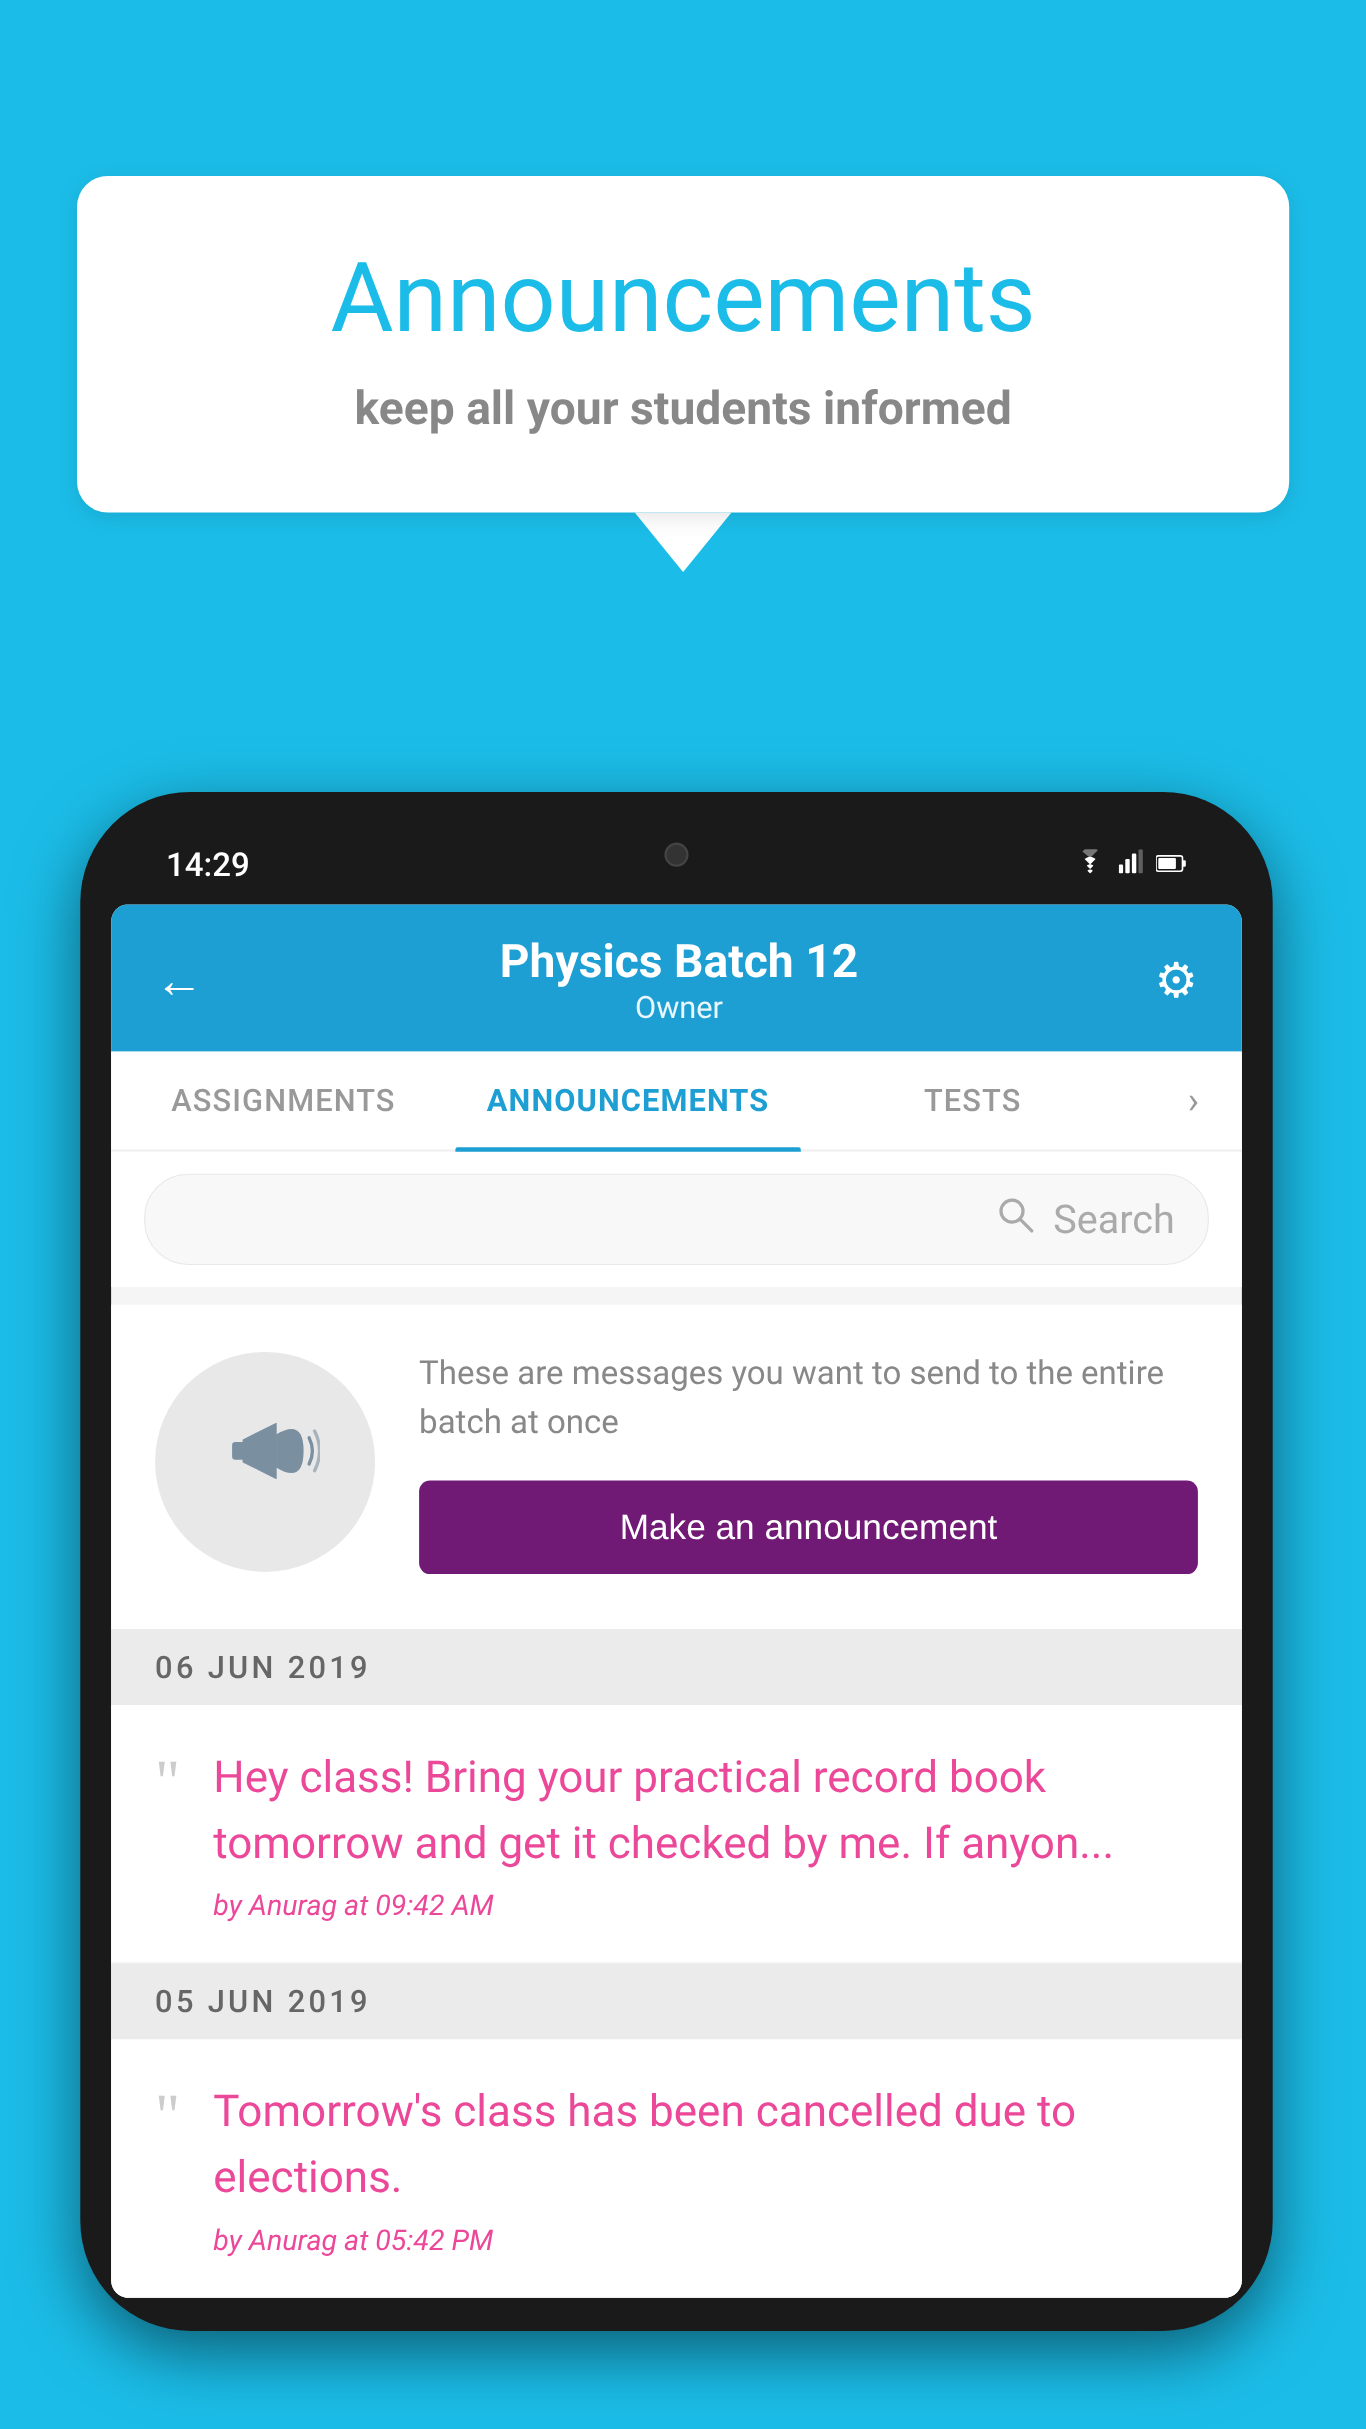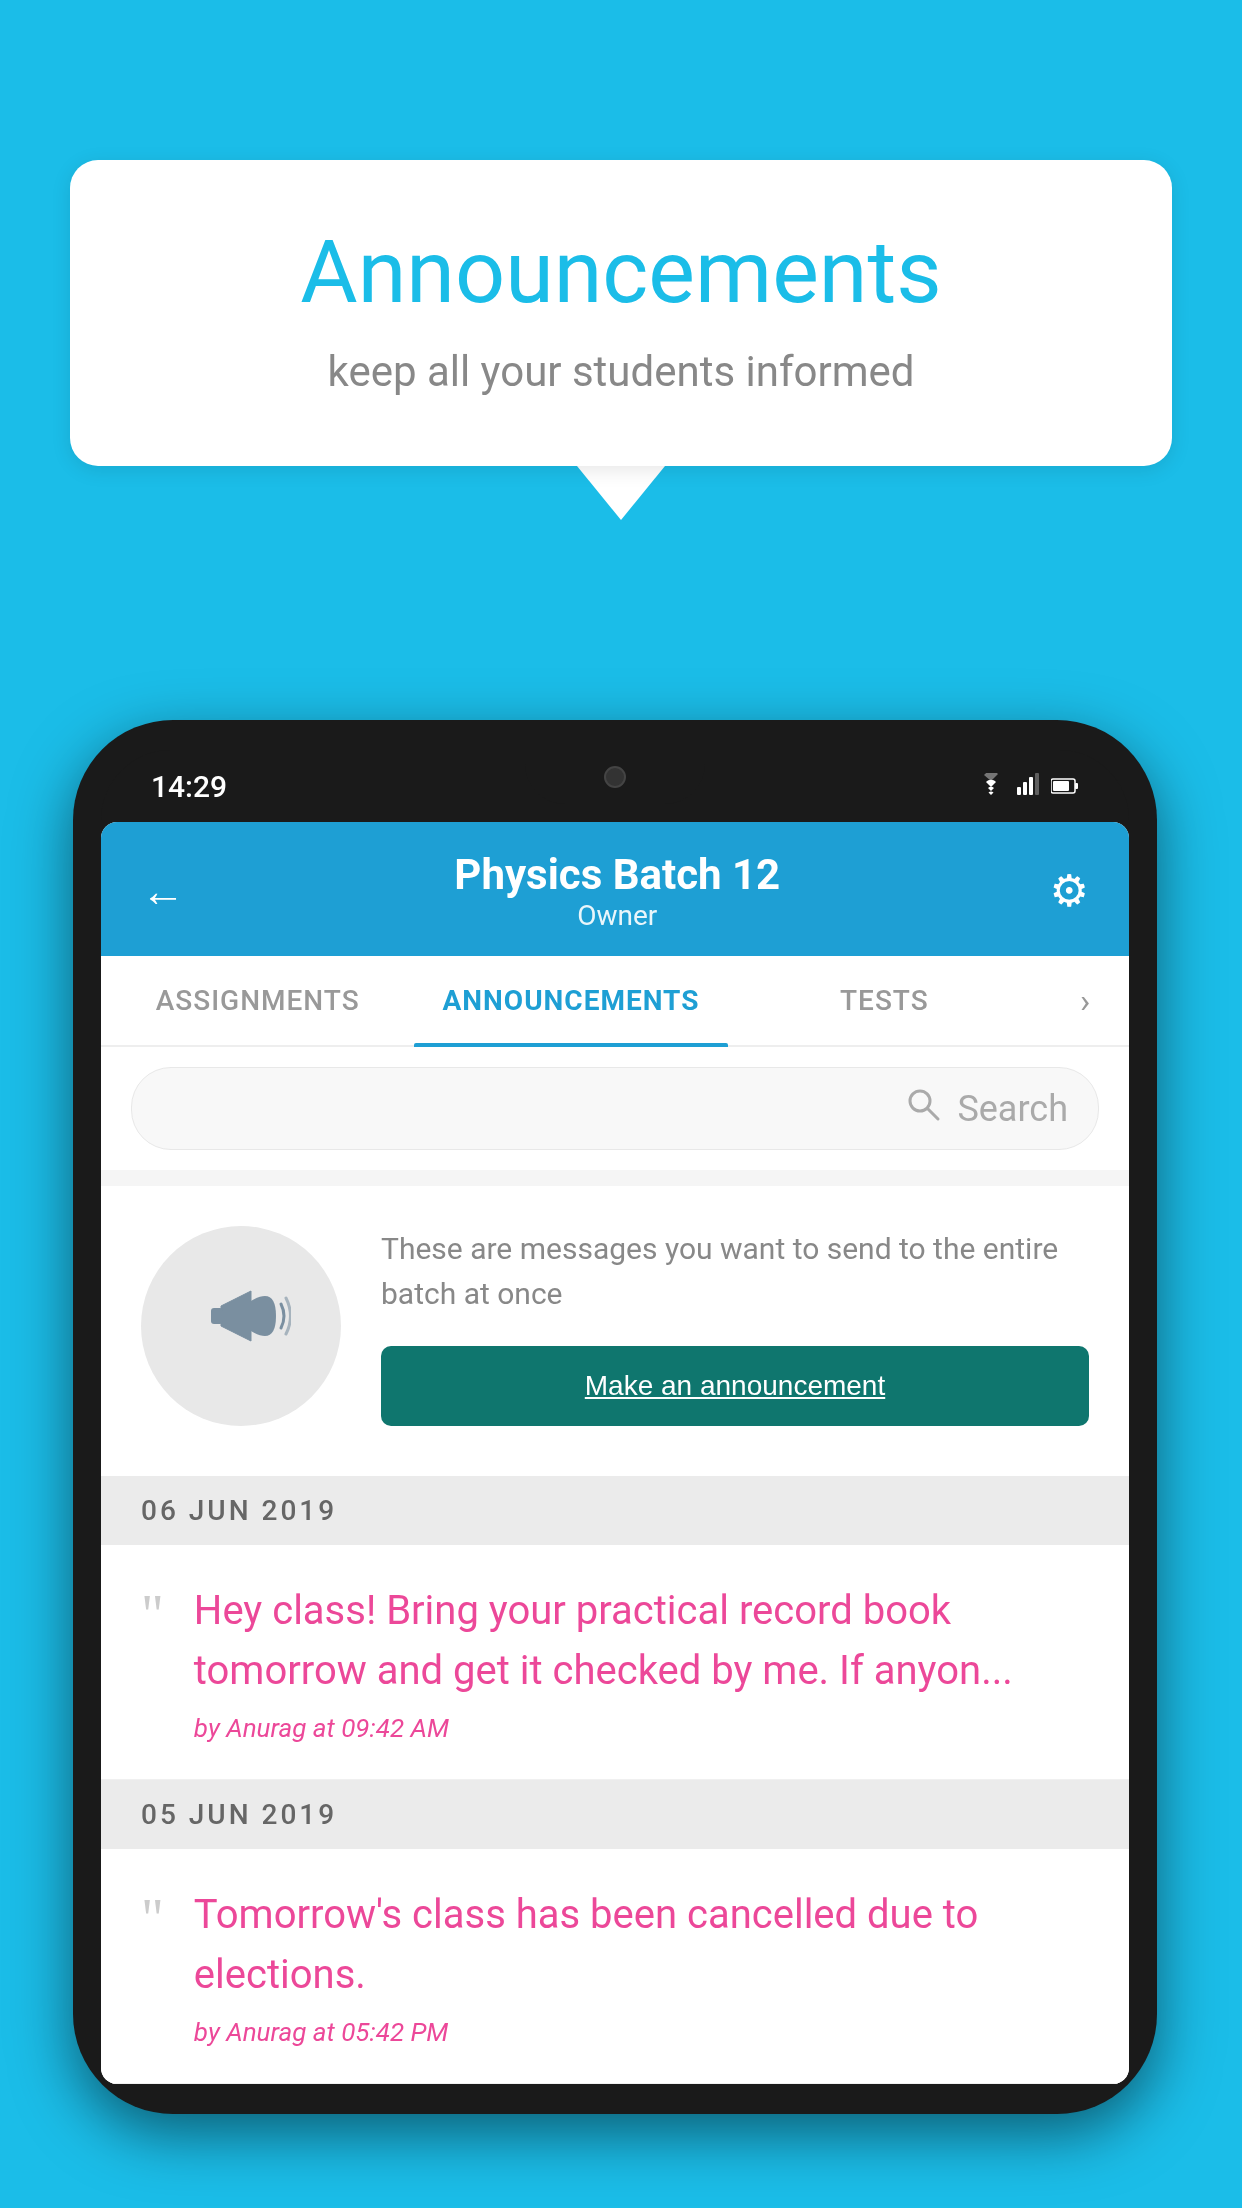--- a/index.html
+++ b/index.html
@@ -33,21 +33,21 @@
     }
     .speech-bubble-title {
       color: #1BBDE8;
       font-size: 88px;
       font-weight: 400;
       margin-bottom: 24px;
     }
     .speech-bubble-subtitle {
       color: #888;
       font-size: 42px;
-      font-weight: 400;
+      font-weight: 700;
     }
     .speech-bubble-arrow {
       width: 0;
       height: 0;
       border-left: 44px solid transparent;
       border-right: 44px solid transparent;
       border-top: 54px solid white;
       margin-top: 0;
     }
 
@@ -245,30 +245,29 @@
     .promo-content {
       flex: 1;
     }
     .promo-description {
       color: #888;
       font-size: 30px;
       line-height: 1.5;
       margin-bottom: 30px;
     }
     .make-announcement-btn {
-      background: #0f766e;
+      background: #701a75;
       color: white;
       border: none;
       border-radius: 10px;
       padding: 24px 36px;
-      font-size: 28px;
+      font-size: 32px;
       font-weight: 500;
       cursor: pointer;
       width: 100%;
-      text-decoration: underline;
     }
 
     
     .date-separator {
       background: #ebebeb;
       padding: 18px 40px;
       color: #666;
       font-size: 28px;
       font-weight: 500;
       letter-spacing: 3px;

